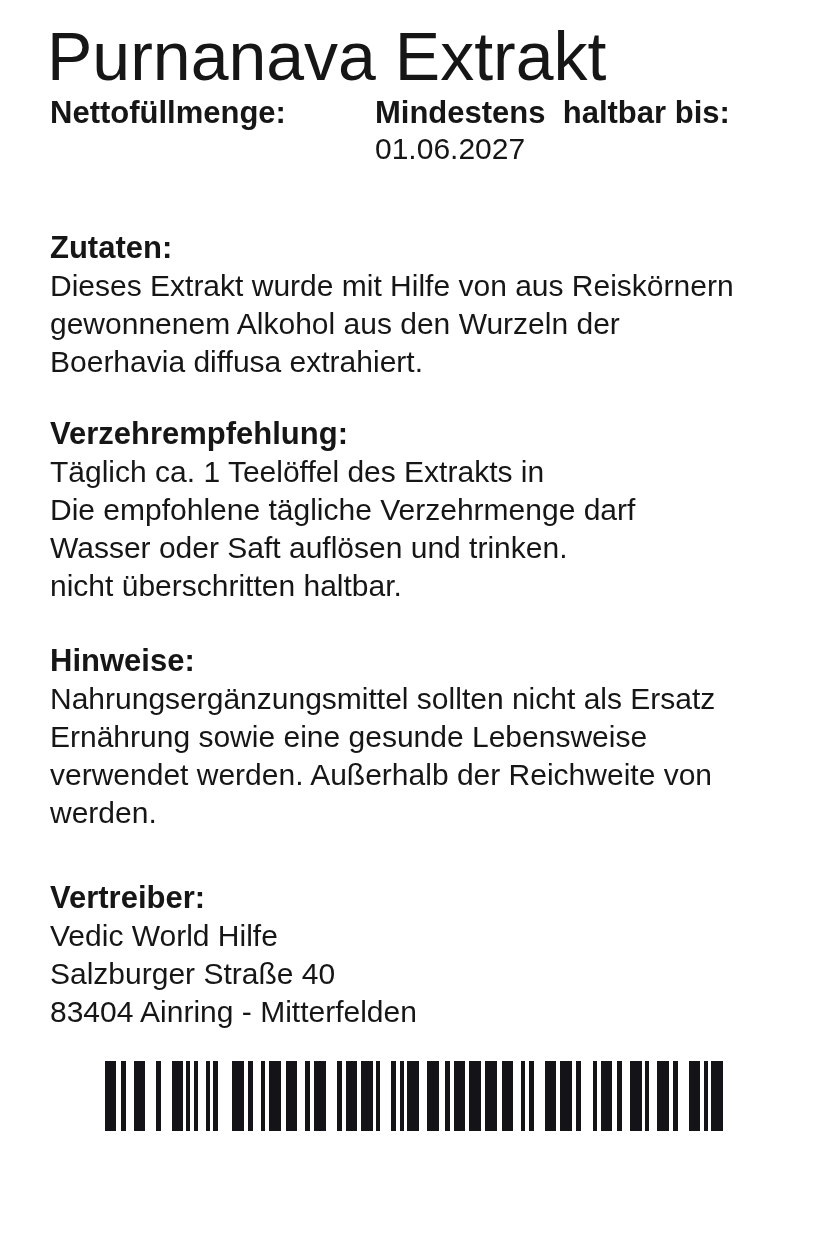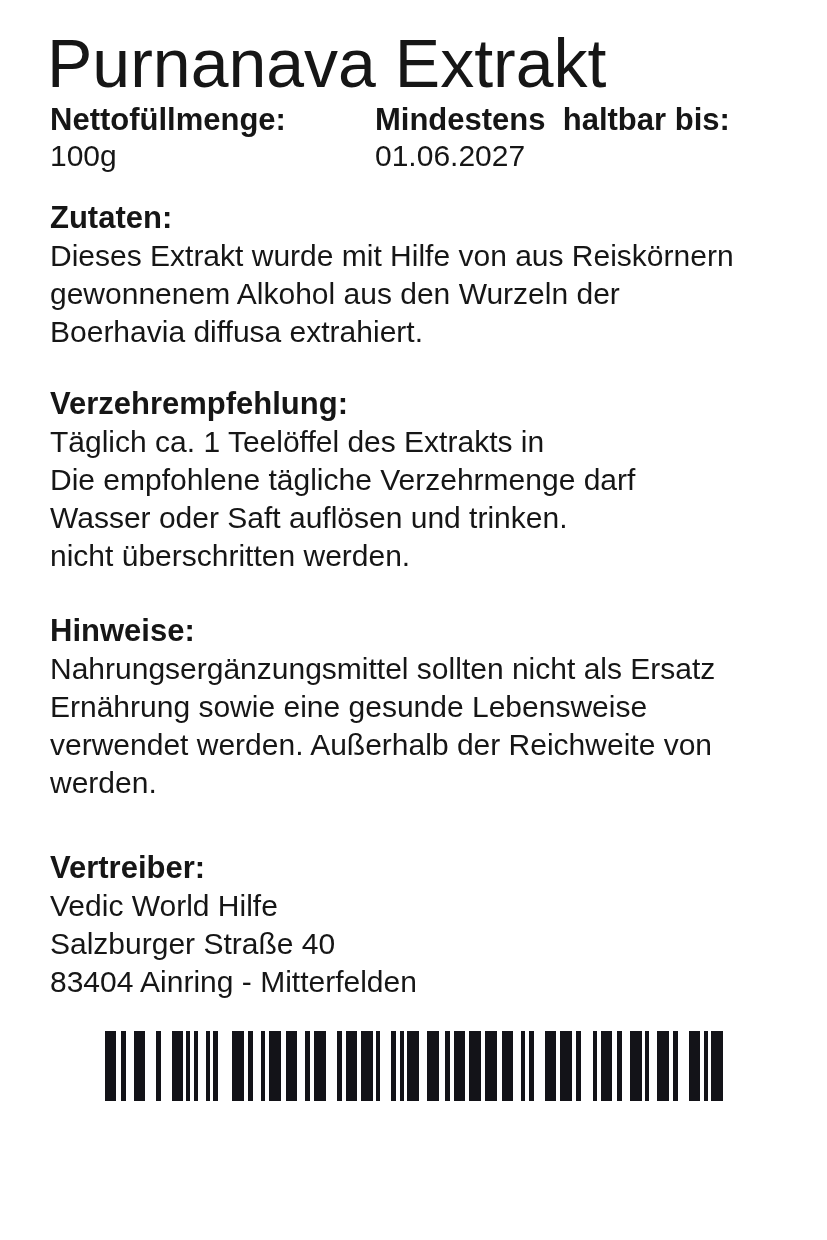--- a/index.html
+++ b/index.html
@@ -15,21 +15,21 @@
     width: 827px;
     height: 1240px;
     padding-left: 50px;
     padding-right: 16px;
     background: #ffffff;
   }
   .title {
     font-size: 68px;
     font-weight: 400;
     line-height: 78px;
-    margin-top: 24px;
+    margin-top: 17px;
     margin-left: -3px;
     white-space: nowrap;
   }
   .meta-row { display: flex; }
   .meta-col-left  { width: 325px; }
   .meta-col-right { flex: 1; }
   .heading {
     font-size: 31px;
     font-weight: 700;
     line-height: 36px;
@@ -40,21 +40,21 @@
     font-weight: 400;
     line-height: 36px;
   }
   section .heading { line-height: 38px; }
   section p {
     font-size: 30px;
     font-weight: 400;
     line-height: 38px;
     white-space: nowrap;
   }
-  .sec-zutaten    { margin-top: 25px; }
+  .sec-zutaten    { margin-top: 62px; }
   .sec-verzehr    { margin-top: 34px; }
   .sec-hinweise   { margin-top: 37px; }
   .sec-vertreiber { margin-top: 47px; }
   .barcode {
     margin-top: 30px;
     margin-left: 55px;
     height: 70px;
     display: flex;
     align-items: stretch;
   }
@@ -64,41 +64,40 @@
 </head>
 <body style="color: rgb(22, 22, 22); background: rgb(255, 255, 255);">
 
 <div class="label">
 
   <h1 class="title">Purnanava Extrakt</h1>
 
   <div class="meta-row">
     <div class="meta-col-left">
       <div class="heading">Nettofüllmenge:</div>
-      <div class="meta-value">100g</div>
     </div>
     <div class="meta-col-right">
       <div class="heading pre">Mindestens  haltbar bis:</div>
       <div class="meta-value">01.06.2027</div>
     </div>
   </div>
 
   <section class="sec-zutaten">
     <div class="heading">Zutaten:</div>
     <p>Dieses Extrakt wurde mit Hilfe von aus Reiskörnern</p>
     <p>gewonnenem Alkohol aus den Wurzeln der</p>
     <p>Boerhavia diffusa extrahiert.</p>
   </section>
 
   <section class="sec-verzehr">
     <div class="heading">Verzehrempfehlung:</div>
     <p>Täglich ca. 1 Teelöffel des Extrakts in</p>
     <p>Die empfohlene tägliche Verzehrmenge darf</p>
     <p>Wasser oder Saft auflösen und trinken.</p>
-    <p>nicht überschritten werden.</p>
+    <p>nicht überschritten haltbar.</p>
   </section>
 
   <section class="sec-hinweise">
     <div class="heading">Hinweise:</div>
     <p>Nahrungsergänzungsmittel sollten nicht als Ersatz</p>
     <p>Ernährung sowie eine gesunde Lebensweise</p>
     <p>verwendet werden. Außerhalb der Reichweite von</p>
     <p>werden.</p>
   </section>
 

